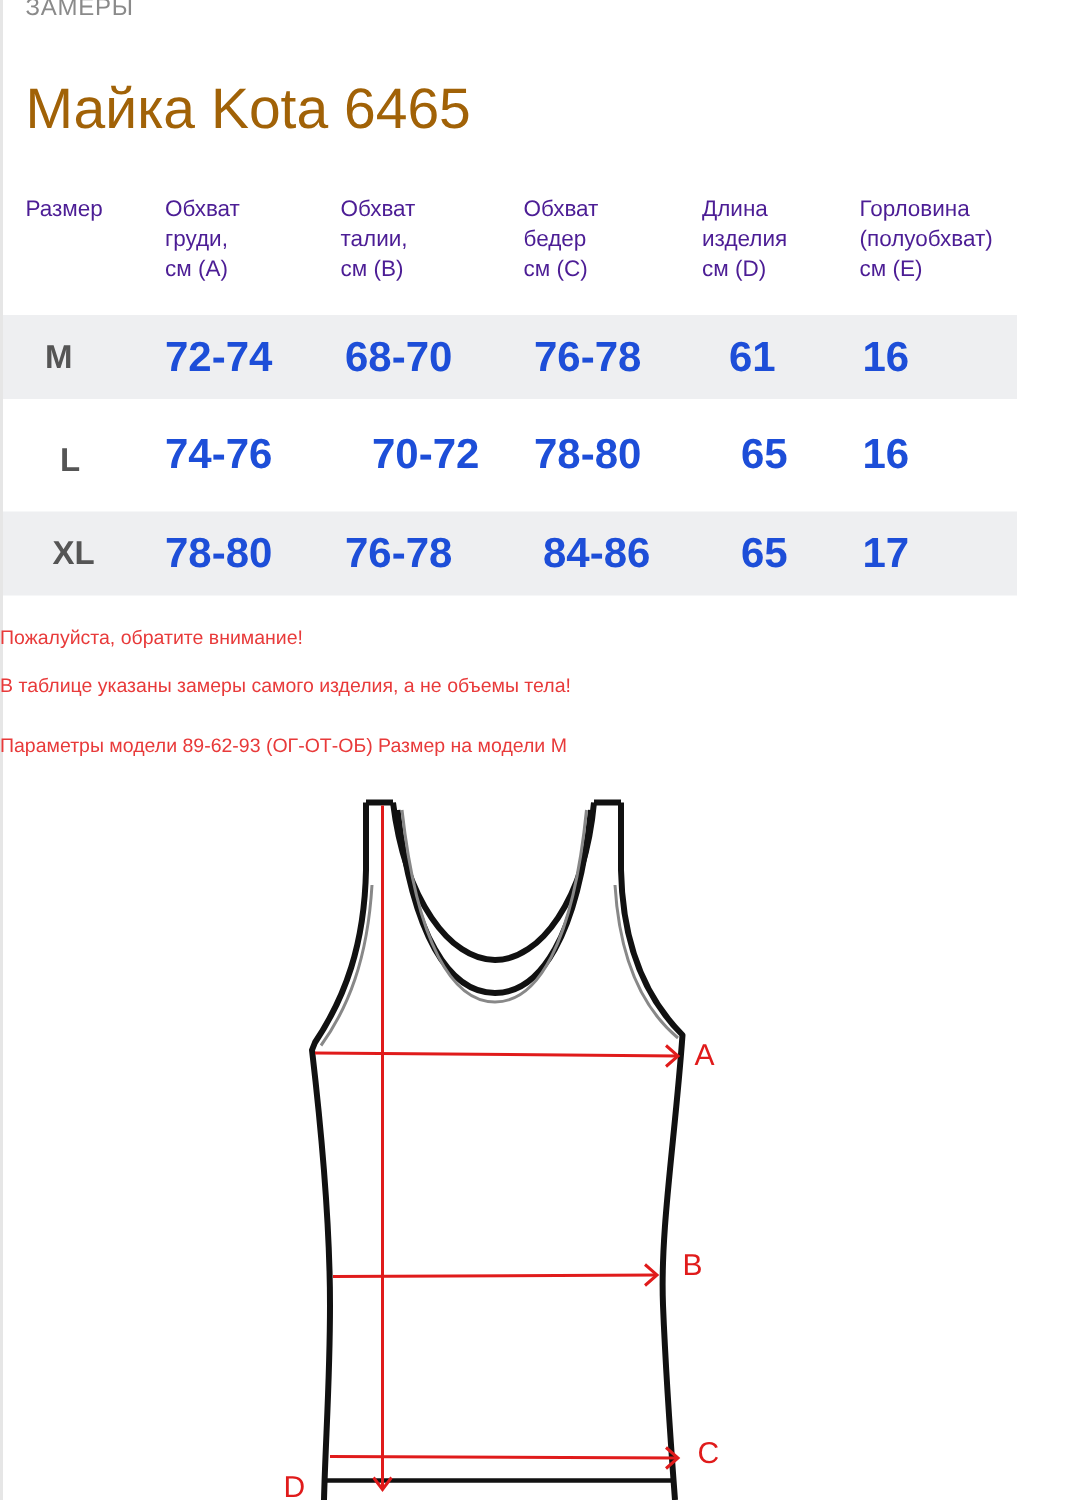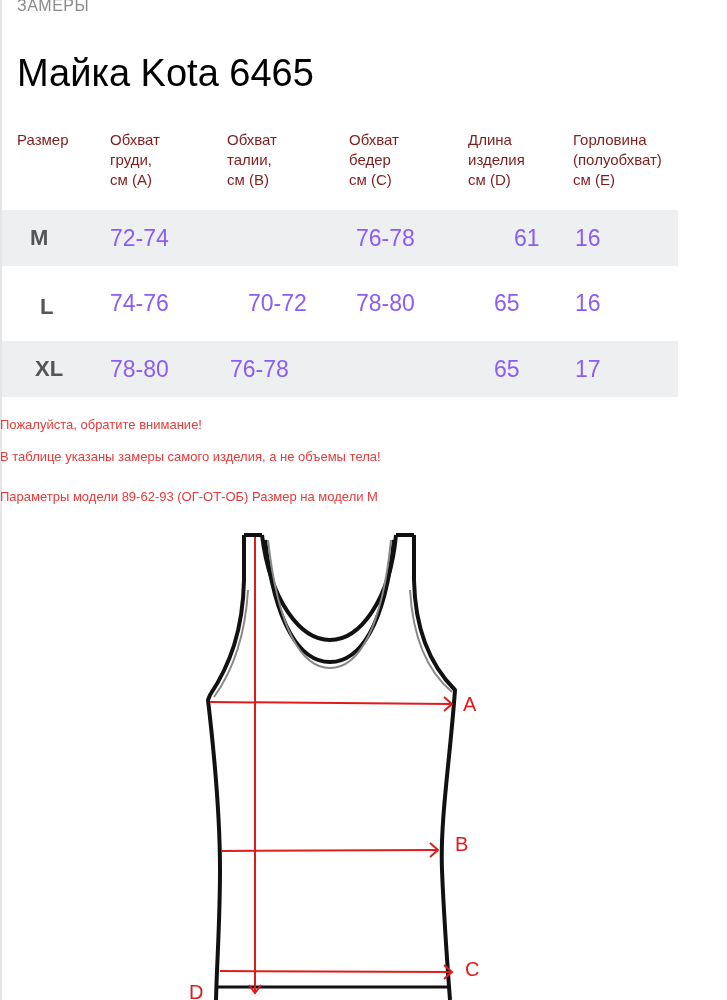--- a/index.html
+++ b/index.html
@@ -1,24 +1,24 @@
 <!DOCTYPE html>
 <html><head>
   <meta charset="utf-8">
   <style>
     html, body { margin: 0; padding: 0; background: #ffffff; }
     body { width: 727px; height: 1000px; overflow: hidden; position: relative; font-family: "Liberation Sans", sans-serif; }
     .frame-left { position: absolute; left: 0; top: 0; width: 2px; height: 1000px; background: #e6e6e6; }
     .section-label { position: absolute; left: 17px; top: -3px; font-size: 16px; color: #8a8a8a; letter-spacing: 0.5px; }
-    .product-title { position: absolute; left: 17px; top: 52px; font-size: 38px; color: #000000; font-weight: normal; margin: 0; }
+    .product-title { position: absolute; left: 17px; top: 52px; font-size: 38px; color: #a16207; font-weight: normal; margin: 0; }
     .headers { position: absolute; top: 130px; left: 0; width: 727px; height: 70px; }
-    .hdr { position: absolute; top: 0; font-size: 15px; line-height: 20px; color: #7f1d1d; white-space: pre-line; }
+    .hdr { position: absolute; top: 0; font-size: 15px; line-height: 20px; color: #4c1d95; white-space: pre-line; }
     .row { position: absolute; left: 2px; width: 676px; height: 56px; }
     .row.shaded { background: #eeeff1; }
-    .cell { position: absolute; top: 0; height: 56px; line-height: 56px; font-size: 23px; color: #8b5cf6; font-family: "Liberation Sans Narrow", "Liberation Sans", sans-serif; }
+    .cell { position: absolute; top: 0; height: 56px; line-height: 56px; font-size: 28px; color: #1d4ed8; font-family: "Liberation Sans Narrow", "Liberation Sans", sans-serif; font-weight: bold; }
     .size { font-weight: bold; color: #555555; font-size: 22px; }
     .note { position: absolute; left: 0; width: 727px; text-align: left; font-size: 13px; color: #e83a3a; line-height: 17px; }
     .diagram { position: absolute; left: 0; top: 500px; width: 727px; height: 500px; }
     .letter { position: absolute; font-size: 20px; color: #e01b1b; }
   </style>
 </head>
 <body>
 
 <div class="frame-left"></div>
 
@@ -40,38 +40,40 @@
 изделия
 см (D)</div>
   <div class="hdr" style="left:573px;">Горловина
 (полуобхват)
 см (E)</div>
 </div>
 
 <div class="row shaded" style="top:210px;">
   <div class="cell size" style="left:28px;">M</div>
   <div class="cell" style="left:108px;">72-74</div>
+  <div class="cell" style="left:228px;">68-70</div>
   <div class="cell" style="left:354px;">76-78</div>
-  <div class="cell" style="left:512px;">61</div>
+  <div class="cell" style="left:484px;">61</div>
   <div class="cell" style="left:573px;">16</div>
 </div>
 
 <div class="row" style="top:275px;">
   <div class="cell size" style="left:38px; top:4px;">L</div>
   <div class="cell" style="left:108px;">74-76</div>
   <div class="cell" style="left:246px;">70-72</div>
   <div class="cell" style="left:354px;">78-80</div>
   <div class="cell" style="left:492px;">65</div>
   <div class="cell" style="left:573px;">16</div>
 </div>
 
 <div class="row shaded" style="top:341px;">
   <div class="cell size" style="left:33px;text-align:right;">XL</div>
   <div class="cell" style="left:108px;">78-80</div>
   <div class="cell" style="left:228px;">76-78</div>
+  <div class="cell" style="left:360px;">84-86</div>
   <div class="cell" style="left:492px;">65</div>
   <div class="cell" style="left:573px;">17</div>
 </div>
 
 <div class="note" style="top:416px;">Пожалуйста, обратите внимание!</div>
 <div class="note" style="top:448px;">В таблице указаны замеры самого изделия, а не объемы тела!</div>
 <div class="note" style="top:488px;">Параметры модели 89-62-93 (ОГ-ОТ-ОБ) Размер на модели M</div>
 
 <div class="diagram">
   <svg width="727" height="500" viewBox="0 500 727 500">

